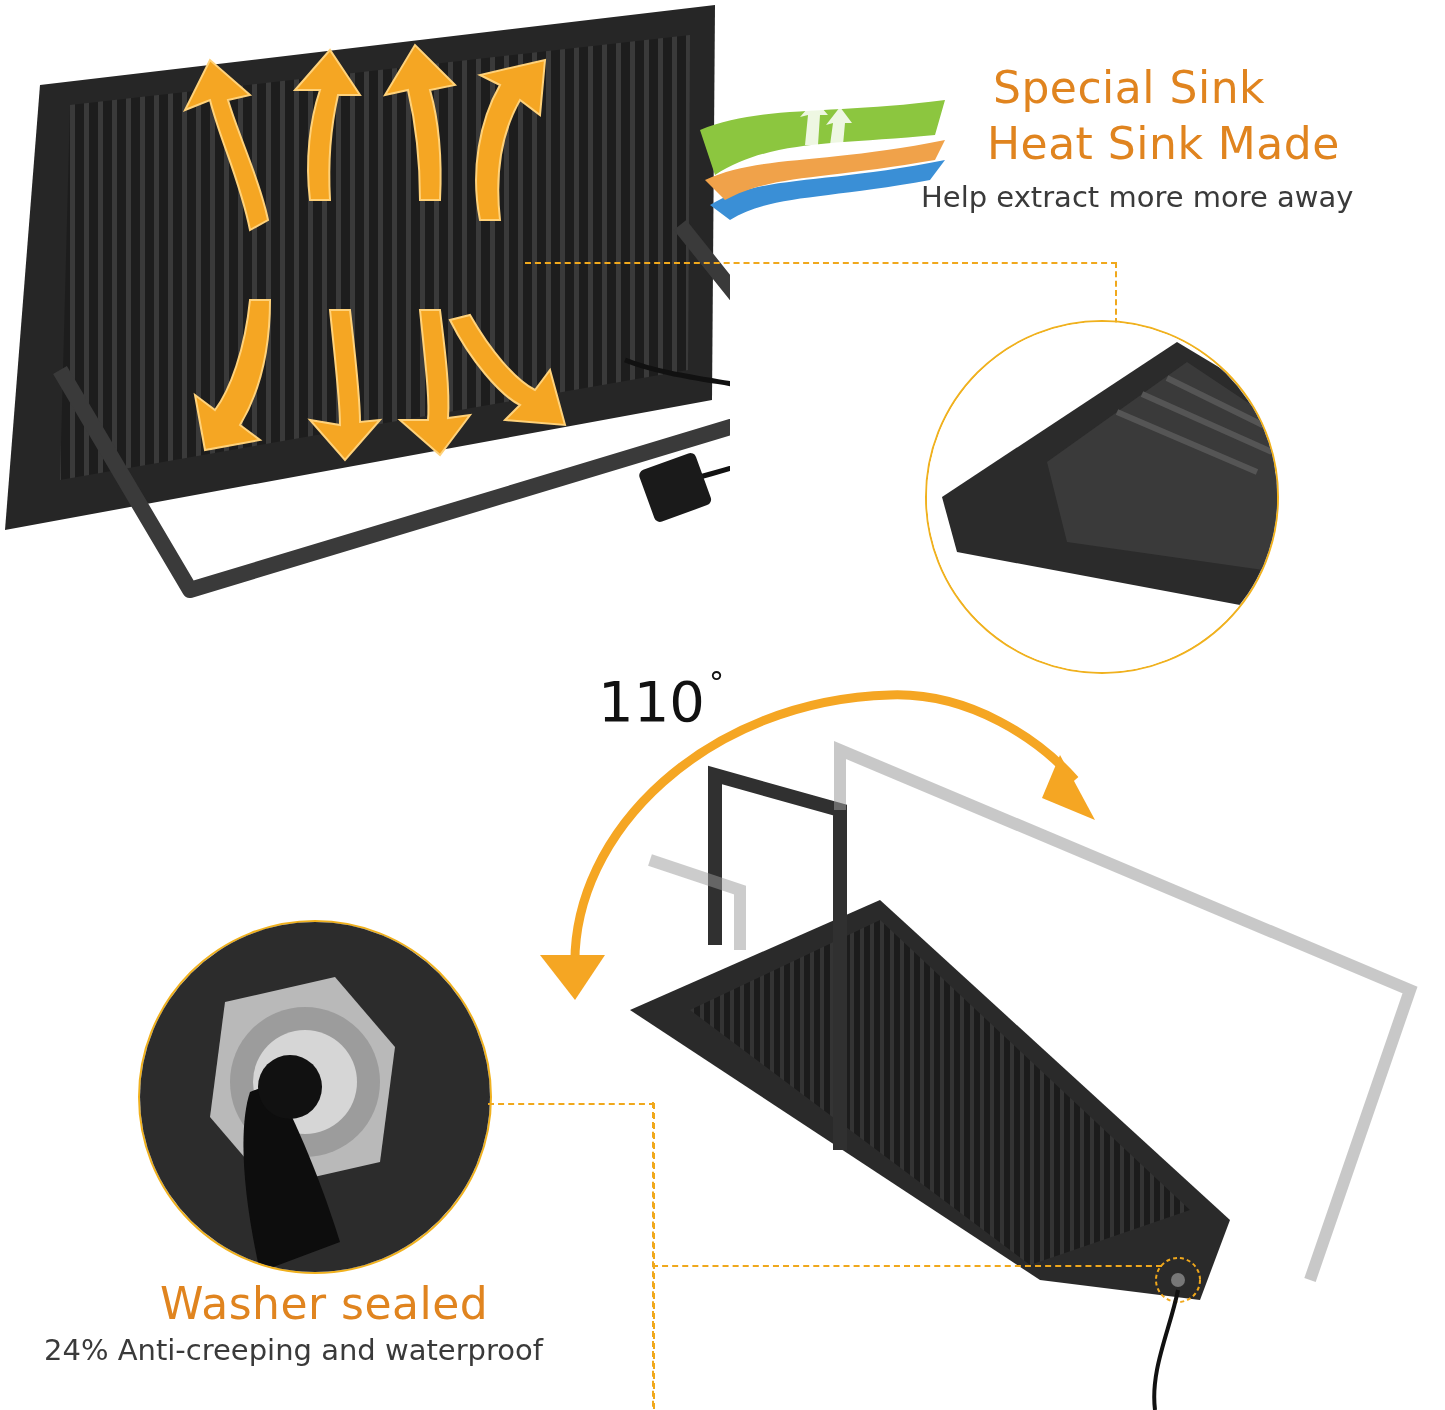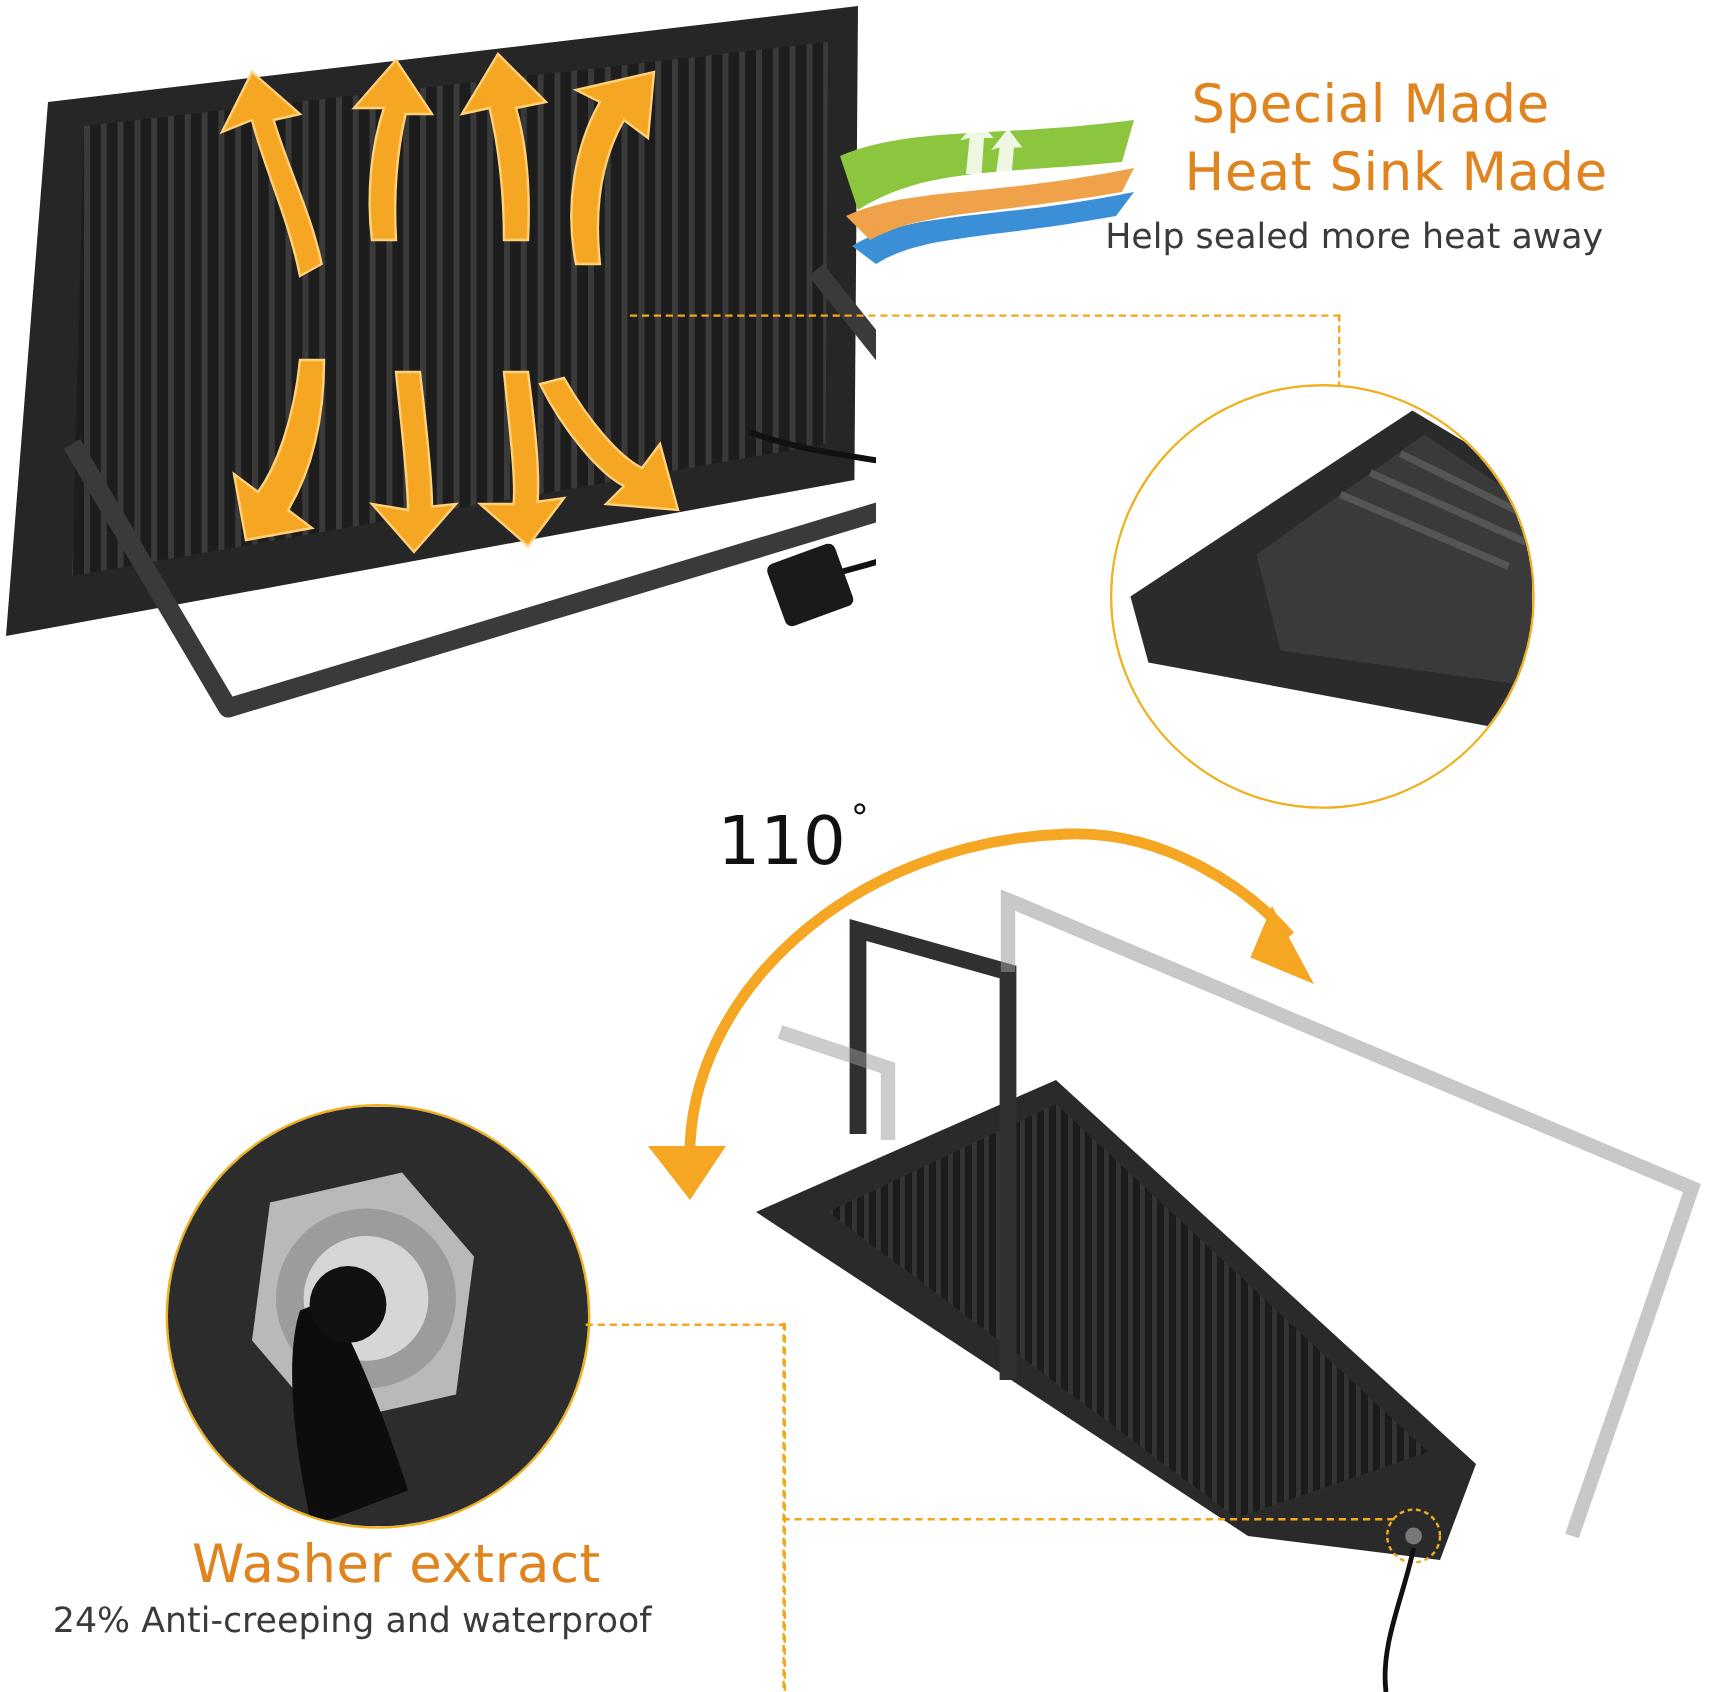--- a/index.html
+++ b/index.html
@@ -46,23 +46,23 @@
 <div class="abs" style="left:700px;top:85px;width:250px;height:135px;">
   <svg width="250" height="135" viewBox="0 0 250 135">
     <path d="M10,120 C60,90 120,100 245,75 L230,95 C120,115 70,110 30,135 Z" fill="#3a8fd6"></path>
     <path d="M5,95 C60,70 120,80 245,55 L235,75 C120,95 70,90 25,115 Z" fill="#f0a24a"></path>
     <path d="M0,45 C60,20 130,30 245,15 L235,50 C130,60 70,55 15,90 Z" fill="#8cc63f"></path>
     <path d="M105,60 L108,30 L100,32 L115,15 L128,30 L120,30 L118,60 Z" fill="#fff" opacity="0.85"></path>
     <path d="M130,60 L133,38 L126,40 L140,22 L152,38 L145,38 L143,60 Z" fill="#fff" opacity="0.85"></path>
   </svg>
 </div>
 
-<div class="abs title-orange" style="left:993px;top:62px;font-size:44px;">Special Made</div>
+<div class="abs title-orange" style="left:993px;top:62px;font-size:44px;">Special Sink</div>
 <div class="abs title-orange" style="left:987px;top:118px;font-size:44px;">Heat Sink Made</div>
-<div class="abs subtitle" style="left:921px;top:180px;font-size:29px;">Help sealed more heat away</div>
+<div class="abs subtitle" style="left:921px;top:180px;font-size:29px;">Help extract more more away</div>
 
 <div class="dash" style="left:525px;top:262px;width:590px;height:60px;border-top-width:2px;border-right-width:2px;"></div>
 
 <div class="circle" style="left:925px;top:320px;width:350px;height:350px;">
   <svg width="350" height="350" viewBox="0 0 350 350">
     <rect width="350" height="350" fill="#fff"></rect>
     <polygon points="15,175 250,20 350,80 350,290 30,230" fill="#2b2b2b"></polygon>
     <polygon points="120,140 260,40 350,100 350,250 140,220" fill="#3a3a3a"></polygon>
     <g stroke="#555" stroke-width="6">
       <line x1="190" y1="90" x2="330" y2="150"></line>
@@ -112,14 +112,14 @@
     <path d="M135,160 C150,190 175,240 200,320 L120,350 C100,260 100,200 110,170 Z" fill="#0d0d0d"></path>
     <circle cx="150" cy="165" r="32" fill="#111"></circle>
   </svg>
 </div>
 
 <div class="dash" style="left:488px;top:1103px;width:165px;height:464px;border-top-width:2px;border-right-width:2px;"></div>
 
 <div class="dash" style="left:652px;top:1102px;width:0;height:464px;border-left-width:2px;"></div>
 <div class="dash" style="left:652px;top:1265px;width:510px;height:0;border-top-width:2px;"></div>
 
-<div class="abs title-orange" style="left:160px;top:1278px;font-size:44px;">Washer extract</div>
+<div class="abs title-orange" style="left:160px;top:1278px;font-size:44px;">Washer sealed</div>
 <div class="abs subtitle" style="left:44px;top:1333px;font-size:29px;">24% Anti-creeping and waterproof</div>
 
 </body></html>

